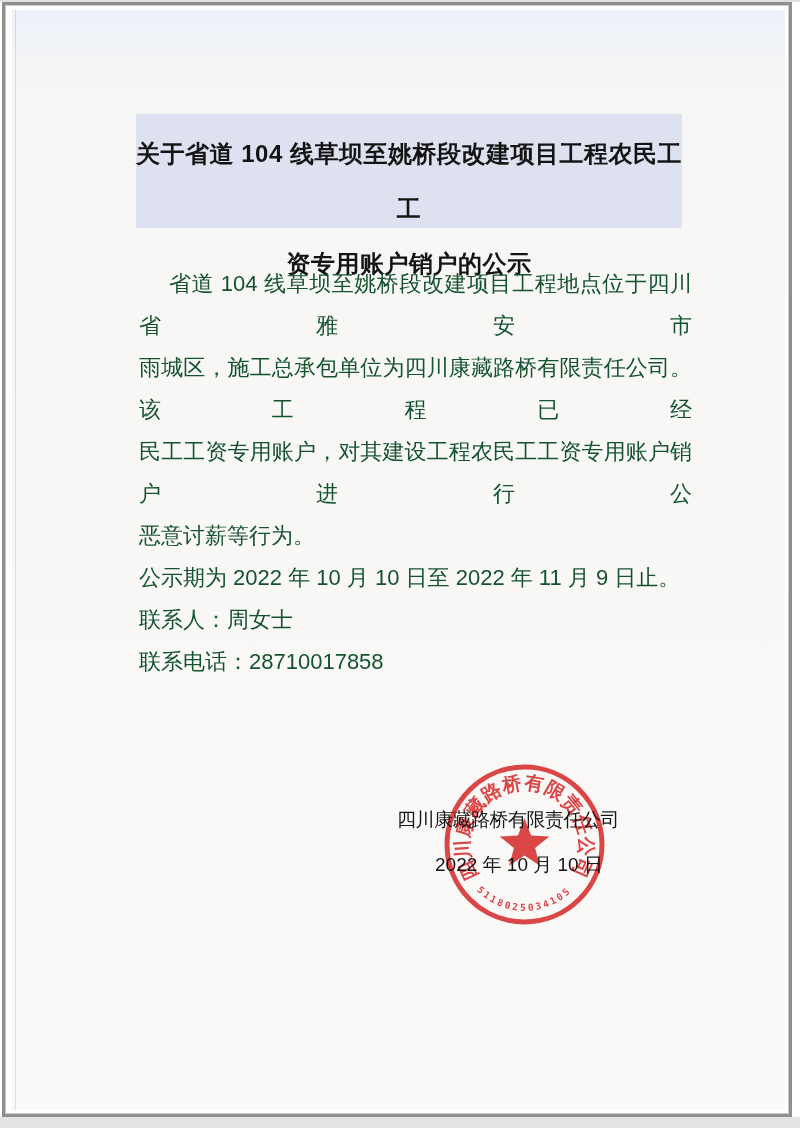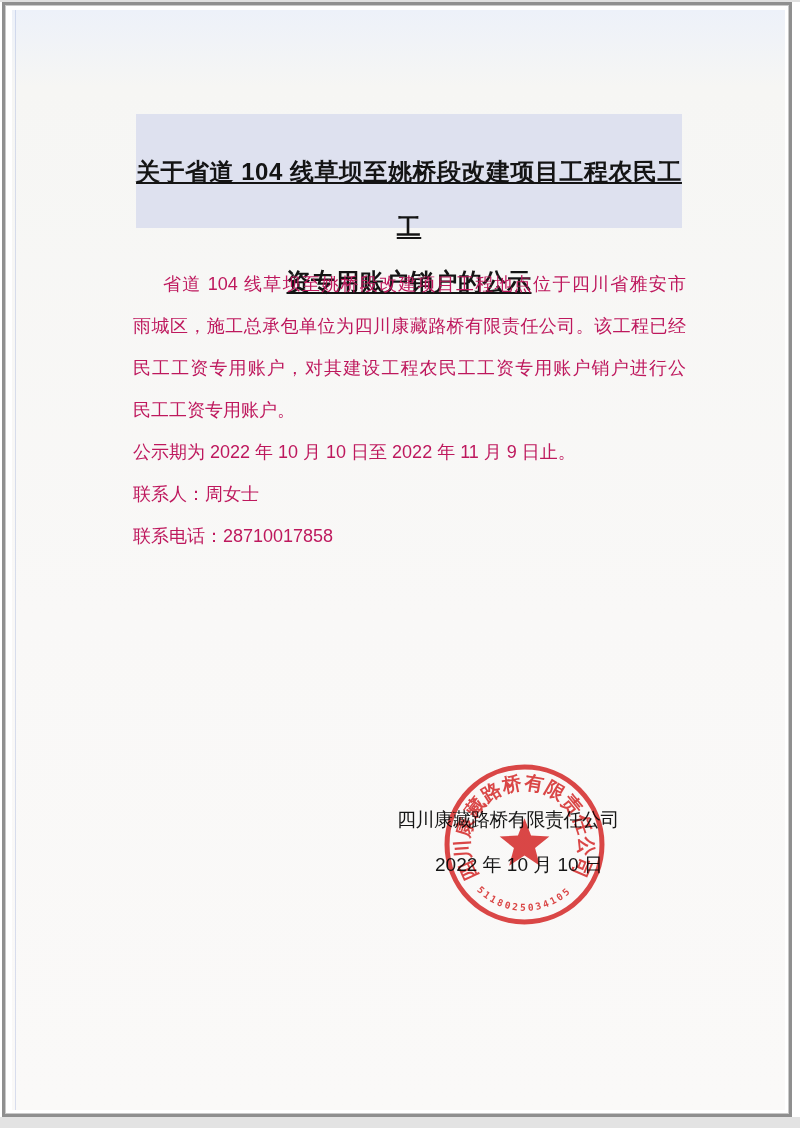--- a/index.html
+++ b/index.html
@@ -36,36 +36,35 @@
     position: absolute; left: 3px; top: 0; width: 1px; height: 100%;
     background: rgba(130, 150, 210, 0.28);
   }
   .content { position: absolute; left: 0; top: 0; width: 800px; height: 1128px; }
 
   .title-highlight {
     position: absolute; left: 136px; top: 114px; width: 546px; height: 114px;
     background: #dee1ef;
   }
   .doc-title {
-    position: absolute; left: 126px; top: 144px; width: 566px;
+    position: absolute; left: 126px; top: 126px; width: 566px;
     text-align: center;
     font-weight: 700;
     font-size: 24px;
     line-height: 55px;
     color: #141414;
     letter-spacing: 0.5px;
-    text-decoration: underline;
   }
   .doc-title .title-line { display: block; }
 
   .body-block {
-    position: absolute; left: 133px; top: 263px; width: 553px;
-    font-size: 18px;
+    position: absolute; left: 139px; top: 263px; width: 553px;
+    font-size: 22px;
     line-height: 42px;
-    color: #be185d;
+    color: #14532d;
   }
   .bline { text-align: justify; text-align-last: justify; }
   .bline.indent { text-indent: 30px; }
   .bline.short { text-align: left; text-align-last: left; }
 
   .sig-company {
     position: absolute; left: 397px; top: 807px;
     font-size: 19px; color: #161616; letter-spacing: -0.5px;
   }
   .sig-date {
@@ -113,21 +112,21 @@
 
   <div class="doc-title">
     <span class="title-line">关于省道 104 线草坝至姚桥段改建项目工程农民工工</span>
     <span class="title-line">资专用账户销户的公示</span>
   </div>
 
   <div class="body-block">
     <div class="bline indent">省道 104 线草坝至姚桥段改建项目工程地点位于四川省雅安市</div>
     <div class="bline">雨城区，施工总承包单位为四川康藏路桥有限责任公司。该工程已经</div>
     <div class="bline">民工工资专用账户，对其建设工程农民工工资专用账户销户进行公</div>
-    <div class="bline short">民工工资专用账户。</div>
+    <div class="bline short">恶意讨薪等行为。</div>
     <div class="bline short">公示期为 2022 年 10 月 10 日至 2022 年 11 月 9 日止。</div>
     <div class="bline short">联系人：周女士</div>
     <div class="bline short">联系电话：28710017858</div>
   </div>
 
   <div class="sig-company">四川康藏路桥有限责任公司</div>
   <div class="sig-date">2022 年 10 月 10 日</div>
 
   <svg class="seal" viewBox="0 0 162 162" xmlns="http://www.w3.org/2000/svg">
     <circle class="seal-ring" cx="81" cy="81" r="77"></circle>

